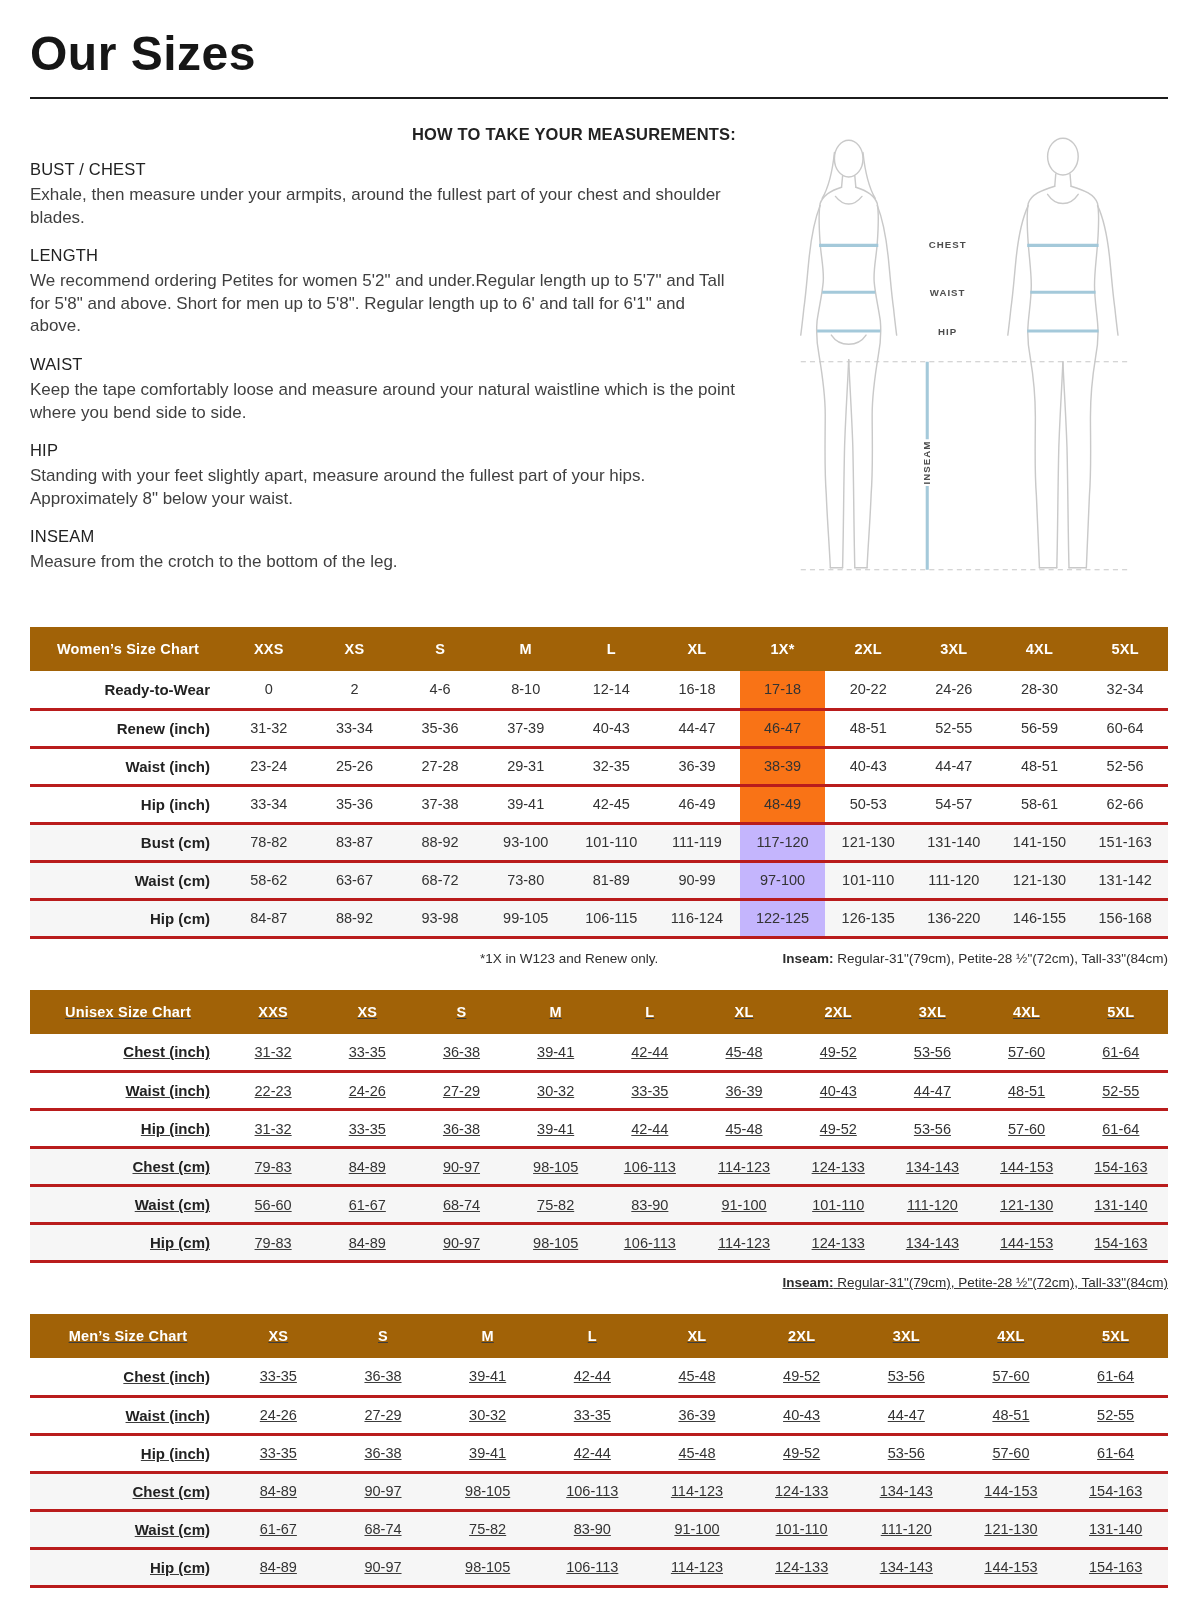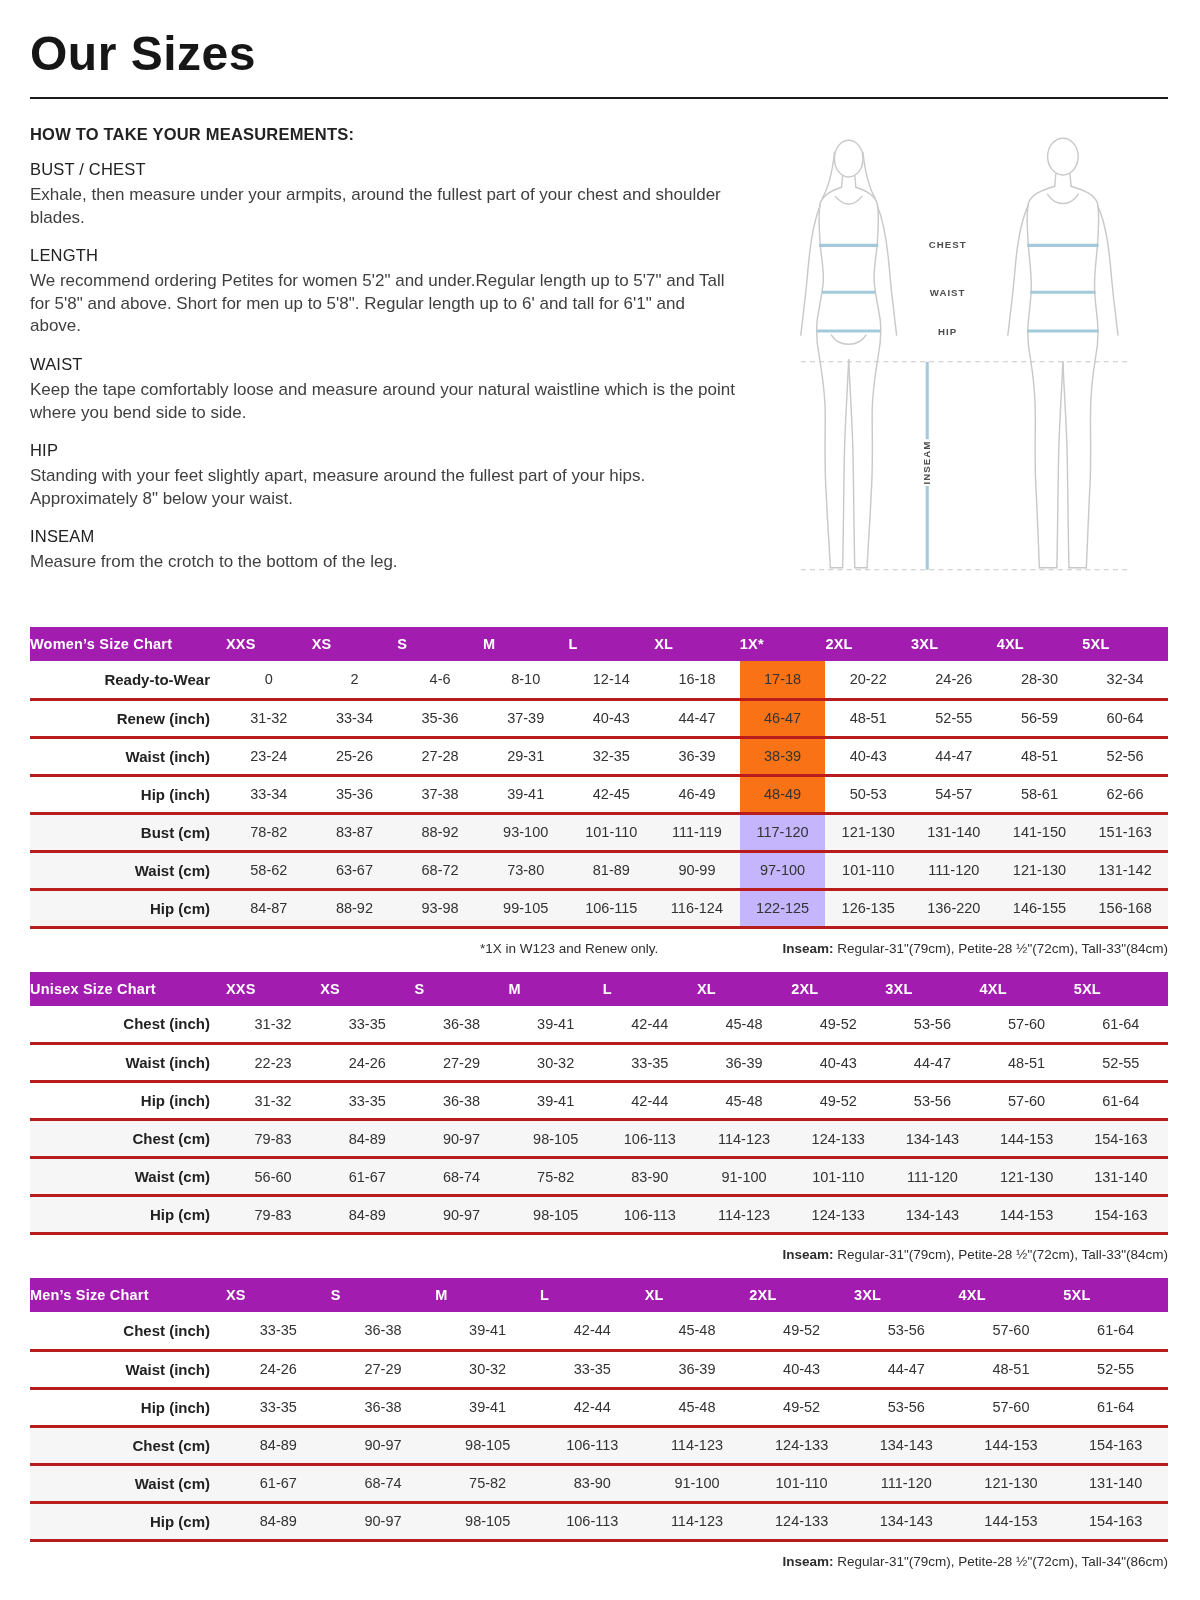--- a/index.html
+++ b/index.html
@@ -14,40 +14,40 @@
   
   h1.page-title {
     font-size:48px; font-weight:800; color:#161616; letter-spacing:.5px;
   }
   .title-rule { border:none; border-top:2.5px solid #1c1c1c; margin-top:16px; }
 
   
   .top { display:flex; margin-top:26px; }
   .instructions { width:706px; }
   .instructions h2 {
-    font-size:16.5px; font-weight:700; color:#222; margin-bottom:16px; letter-spacing:.2px;
+    font-size:16.5px; font-weight:700; color:#222; margin-bottom:16px; letter-spacing:.2px;text-align:right;
   }
   .m-section { margin-bottom:17px; }
   .m-section h3 { font-size:16.5px; font-weight:400; color:#222; margin-bottom:5px; letter-spacing:.2px; }
   .m-section p { font-size:17px; line-height:1.33; color:#3f3f3f; }
 
   .diagram { flex:1; padding-left:36px;text-align:center; }
   .diagram svg { display:block; }
   .fig { fill:none; stroke:#c9c9c9; stroke-width:1.4; stroke-linecap:round; }
   .blue { stroke:#9fc6d8; stroke-width:3; fill:none; opacity:.95; }
   .dash { stroke:#c8c8c8; stroke-width:1; stroke-dasharray:5 4; fill:none; }
   .dlabel { font-family:"Liberation Sans",sans-serif; font-size:9.5px; font-weight:700; fill:#4d4d4d; letter-spacing:1px; }
 
   
   .chart { margin-top:36px; }
-  .chart + .chart { margin-top:16px; }
+  .chart + .chart { margin-top:24px;text-decoration:underline; }
   table { width:100%; border-collapse:collapse; table-layout:fixed; }
   thead th {
-    background:#a21caf; color:#ffffff; font-size:14.5px; font-weight:700;
-    height:34px; text-align:left; letter-spacing:.2px;
+    background:#a16207; color:#ffffff; font-size:14.5px; font-weight:700;
+    height:44px; text-align:center; letter-spacing:.2px;
   }
   thead th:first-child { width:196px; }
   tbody tr { height:38px; border-bottom:3px solid #b91c1c; background:#ffffff; }
   tbody tr.shaded { background:#f6f6f6; }
   tbody th.row-label {
     text-align:right; padding-right:16px; font-size:15px; font-weight:700; color:#222;
   }
   tbody td { text-align:center; font-size:14.5px; color:#333; }
   td.hl { background:#f97316; }
   tr.shaded td.hl { background:#c4b5fd; }

